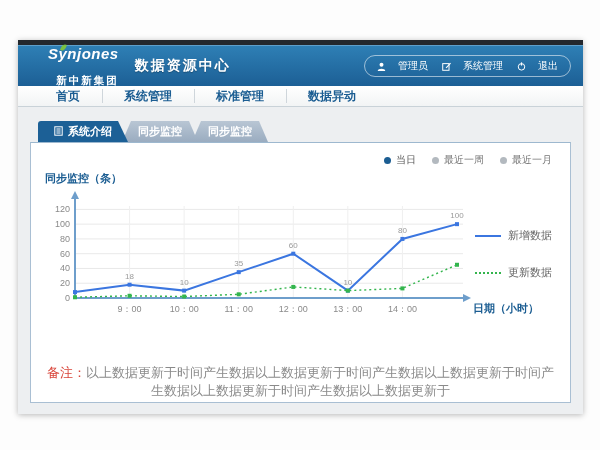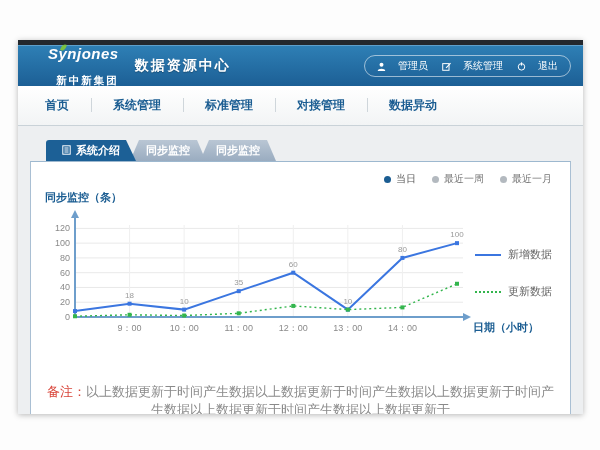--- a/index.html
+++ b/index.html
@@ -15,27 +15,27 @@
   .brand { color:#fff; font-weight:bold; font-style:italic; font-size:15px; letter-spacing:.5px; }
   .leaf { position:absolute; top:-2px; left:13px; width:5px; height:7px; background:#7ac143;
     border-radius:80% 0 80% 0; transform:rotate(18deg); }
   .brand-sub { color:#fff; font-weight:bold; font-size:10.5px; letter-spacing:2px; margin-top:14px; }
   .app-title { color:#fff; font-size:14px; letter-spacing:2px; margin-left:16px; font-weight:bold; text-shadow:0 1px 1px rgba(0,0,0,.25); }
   .user-pill { margin-left:auto; display:flex; align-items:center; gap:14px;
     border:1px solid rgba(255,255,255,.55); border-radius:11px; padding:3px 12px; }
   .user-item { display:flex; align-items:center; gap:12px; color:#fff; font-size:10px; cursor:pointer; }
   .user-item svg { display:block; }
   
-  .nav { height:40px; background:linear-gradient(#ffffff,#f2f4f5); border-bottom:1px solid #c9d2d8;
-    display:flex; align-items:center; padding-left:5px; }
+  .nav { height:21px; background:linear-gradient(#ffffff,#f2f4f5); border-bottom:1px solid #c9d2d8;
+    display:flex; align-items:center; padding-left:16px; }
   .nav-item { color:#1b5d92; font-size:12px; font-weight:bold; padding:0 22px; position:relative; cursor:pointer; }
   .nav-item + .nav-item::before { content:""; position:absolute; left:0; top:1px; width:1px; height:14px; background:#cfd6db; }
   
   .content { padding:14px 12px 6px 12px; }
-  .tab-strip { display:flex; margin-left:16px; height:21px; }
+  .tab-strip { display:flex; margin-left:8px; height:21px; }
   .tab { height:21px; display:flex; align-items:center; gap:5px; padding:0 16px;
     font-size:11px; font-weight:bold; color:#fff; cursor:pointer;
     background:linear-gradient(#b9c6d4,#9aacc0); clip-path:polygon(9px 0, calc(100% - 9px) 0, 100% 100%, 0 100%);
     margin-left:-6px; }
   .tab.active { background:#1c6096; clip-path:polygon(0 0, calc(100% - 10px) 0, 100% 100%, 0 100%);
     margin-left:0; z-index:2; border-radius:3px 0 0 0; }
   
   .card { background:#fff; border:1px solid #a9bfd3; border-top:1px solid #9db8cf;
     height:261px; padding:8px 10px 0 10px; position:relative; }
   .filter-row { display:flex; justify-content:flex-end; gap:16px; margin:2px 8px 0 0; }
@@ -97,21 +97,20 @@
         </span>
         <span>退出</span>
       </div>
     </div>
   </div>
 
   <div class="nav">
     <div class="nav-item">首页</div>
     <div class="nav-item">系统管理</div>
     <div class="nav-item">标准管理</div>
-    <div class="nav-item">对接管理</div>
     <div class="nav-item">数据异动</div>
   </div>
 
   <div class="content">
     <div class="tab-strip">
       <div class="tab active">
         <span>
           <svg width="9" height="10" viewBox="0 0 9 10">
               <rect x="0.8" y="0.8" width="7.4" height="8.4" fill="none" stroke="#fff" stroke-width="1"></rect>
               <line x1="2.4" y1="3" x2="6.6" y2="3" stroke="#fff"></line>

